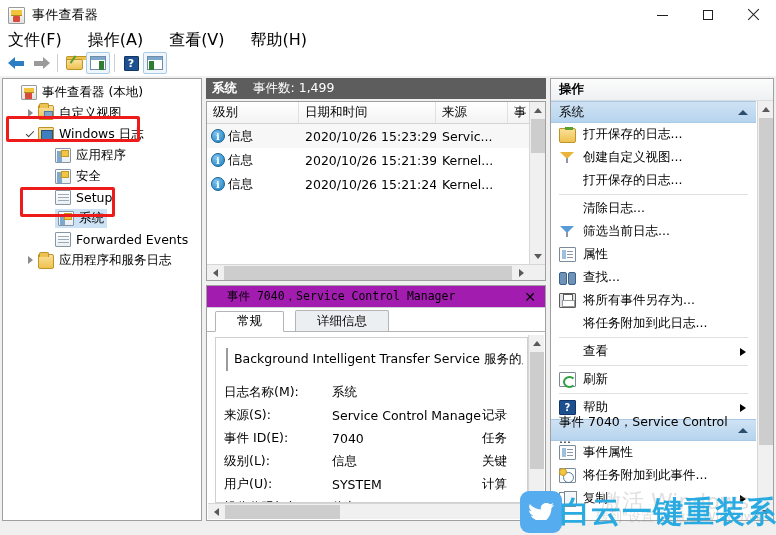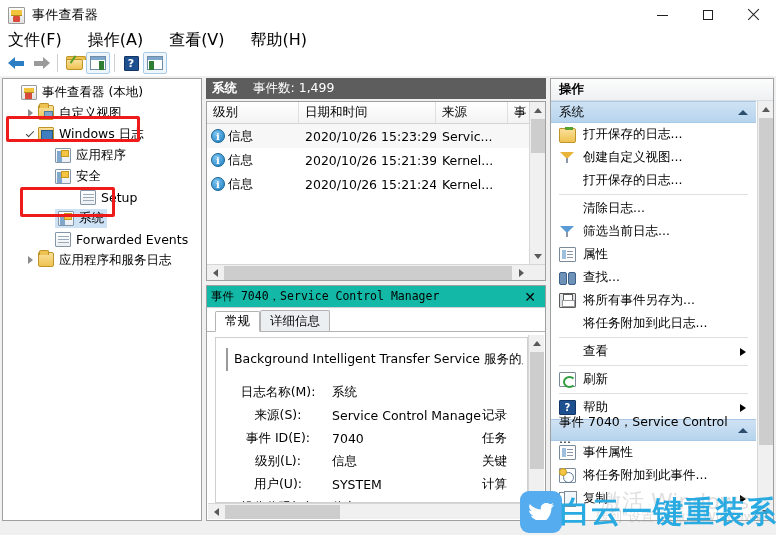--- a/index.html
+++ b/index.html
@@ -158,32 +158,32 @@
 
   .hsb { position:absolute; left:0; bottom:0; height:16px; right:0; background:#f0f0f0; border-top:1px solid #d6d6d6; }
   .hsb .arrow-l, .hsb .arrow-r { position:absolute; top:0; width:16px; height:16px; display:flex; align-items:center; justify-content:center; }
   .hsb .arrow-l { left:0; } .hsb .arrow-r { right:0; }
   .caret.lf { border-top:4px solid transparent; border-bottom:4px solid transparent; border-right:5px solid #5a5a5a; }
   .caret.rt { border-top:4px solid transparent; border-bottom:4px solid transparent; border-left:5px solid #5a5a5a; }
   .hsb .thumb { position:absolute; top:1px; height:14px; background:#cdcdcd; }
 
   
   .detail-box { position:absolute; left:0; top:207px; width:340px; height:236px; background:#fff; border:1px solid #a0a0a0; overflow:hidden; }
-  .detail-title { height:22px; display:flex; align-items:center; padding-left:4px; border-bottom:1px solid #d0d0d0;
-                  font-family:"DejaVu Sans Mono","Liberation Mono",monospace; font-size:11.5px; background:#14b8a6; }
+  .detail-title { height:22px; display:flex; align-items:center; padding-left:20px; border-bottom:1px solid #d0d0d0;
+                  font-family:"DejaVu Sans Mono","Liberation Mono",monospace; font-size:11.5px; background:#a21caf; }
   .detail-title .dt-close { margin-left:auto; margin-right:9px; font-size:14px; font-weight:bold; cursor:default; font-family:"DejaVu Sans",sans-serif; }
   .tabs { height:24px; display:flex; align-items:flex-end; padding-left:8px; background:#fff; border-bottom:1px solid #b4b4b4; }
-  .tab { height:21px; padding:0 9px; display:flex; align-items:center; font-size:12.5px;
-         border:1px solid #b4b4b4; border-bottom:none; background:#eceff1; margin-right:0; border-radius:2px 2px 0 0; }
+  .tab { height:21px; padding:0 21px; display:flex; align-items:center; font-size:12.5px;
+         border:1px solid #b4b4b4; border-bottom:none; background:#eceff1; margin-right:11px; border-radius:2px 2px 0 0; }
   .tab.active { background:#fff; border-bottom:1px solid #fff; margin-bottom:-1px; font-weight:normal; }
   .detail-body { position:absolute; left:0; top:47px; right:0; bottom:0; background:#fff; }
   .detail-inner { position:absolute; left:8px; top:4px; right:17px; bottom:17px; border:1px solid #cfcfcf; background:#fff; overflow:hidden; padding:6px 0 0 8px; }
   .msg-box { border-left:2px solid #9a9a9a; padding:3px 0 3px 6px; margin: 4px 4px 10px 2px; font-size:12.5px; white-space:nowrap; overflow:hidden; }
   .prow { display:flex; height:23px; align-items:center; font-size:12.5px; white-space:nowrap; }
-  .prow .pk { width: 108px; flex:none;text-align:center; }
+  .prow .pk { width: 108px; flex:none; }
   .prow .pv { width: 150px; flex:none; overflow:hidden; }
   .prow .pk2 { width: 60px; flex:none; overflow:hidden; }
 
   
   #actions { position:absolute; left:550px; top:2px; width:224px; height:443px; background:#fff; border:1px solid #a0a0a0; overflow:hidden; }
   .act-header { height:22px; display:flex; align-items:center; padding-left:8px; font-weight:bold; font-size:12.5px;
                 background: linear-gradient(#fcfcfc,#eef0f2); border-bottom:1px solid #d8dde2; }
   .act-scroll { position:absolute; left:0; top:22px; right:17px; bottom:0; overflow:hidden; }
   .act-group {
     height:22px; display:flex; align-items:center; padding-left:8px; font-size:12.5px;
@@ -336,21 +336,21 @@
               <span class="tlabel">应用程序</span>
             </span>
           </div>
           <div class="tnode" style="padding-left: 38px;">
             <span class="twist "></span>
             <span class="tlabel-wrap" style="display: inline-flex; align-items: center;">
               <span class="t-icon log"></span>
               <span class="tlabel">安全</span>
             </span>
           </div>
-          <div class="tnode" style="padding-left: 38px; gap: 25px;">
+          <div class="tnode" style="padding-left: 38px;">
             <span class="twist "></span>
             <span class="tlabel-wrap" style="display: inline-flex; align-items: center;">
               <span class="t-icon logplain"></span>
               <span class="tlabel">Setup</span>
             </span>
           </div>
           <div class="tnode selected" style="padding-left: 38px;">
             <span class="twist "></span>
             <span class="tlabel-wrap" style="display: inline-flex; align-items: center;">
               <span class="t-icon log"></span>
@@ -359,21 +359,21 @@
           </div>
           <div class="tnode" style="padding-left: 38px;">
             <span class="twist "></span>
             <span class="tlabel-wrap" style="display: inline-flex; ">
               <span class="t-icon logplain"></span>
               <span class="tlabel">Forwarded Events</span>
             </span>
           </div>
           <div class="tnode" style="padding-left: 21px;">
             <span class="twist closed"></span>
-            <span class="tlabel-wrap" style="display: inline-flex; align-items: flex-start;">
+            <span class="tlabel-wrap" style="display: inline-flex; align-items: flex-end;">
               <span class="t-icon folder"></span>
               <span class="tlabel">应用程序和服务日志</span>
             </span>
           </div>
         </div>
     </div>
 
     <div id="mid">
 
       <div class="mid-header">

